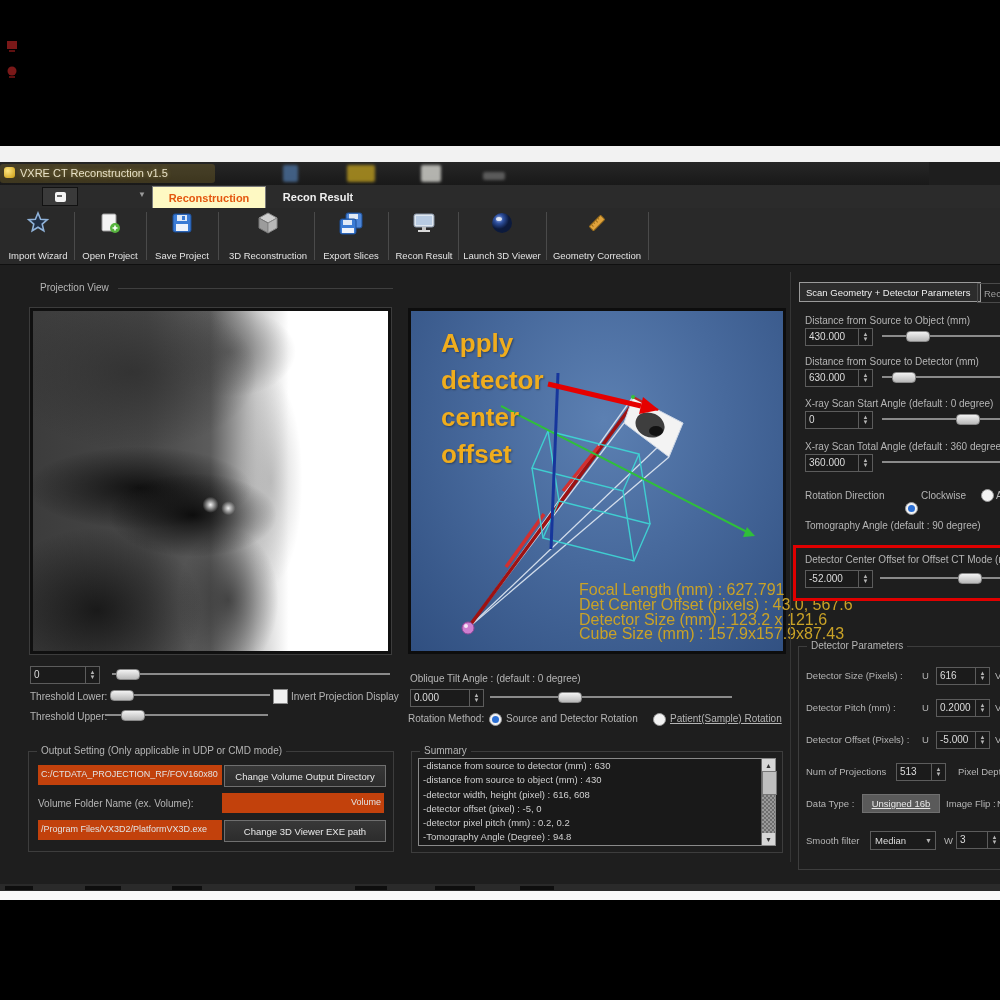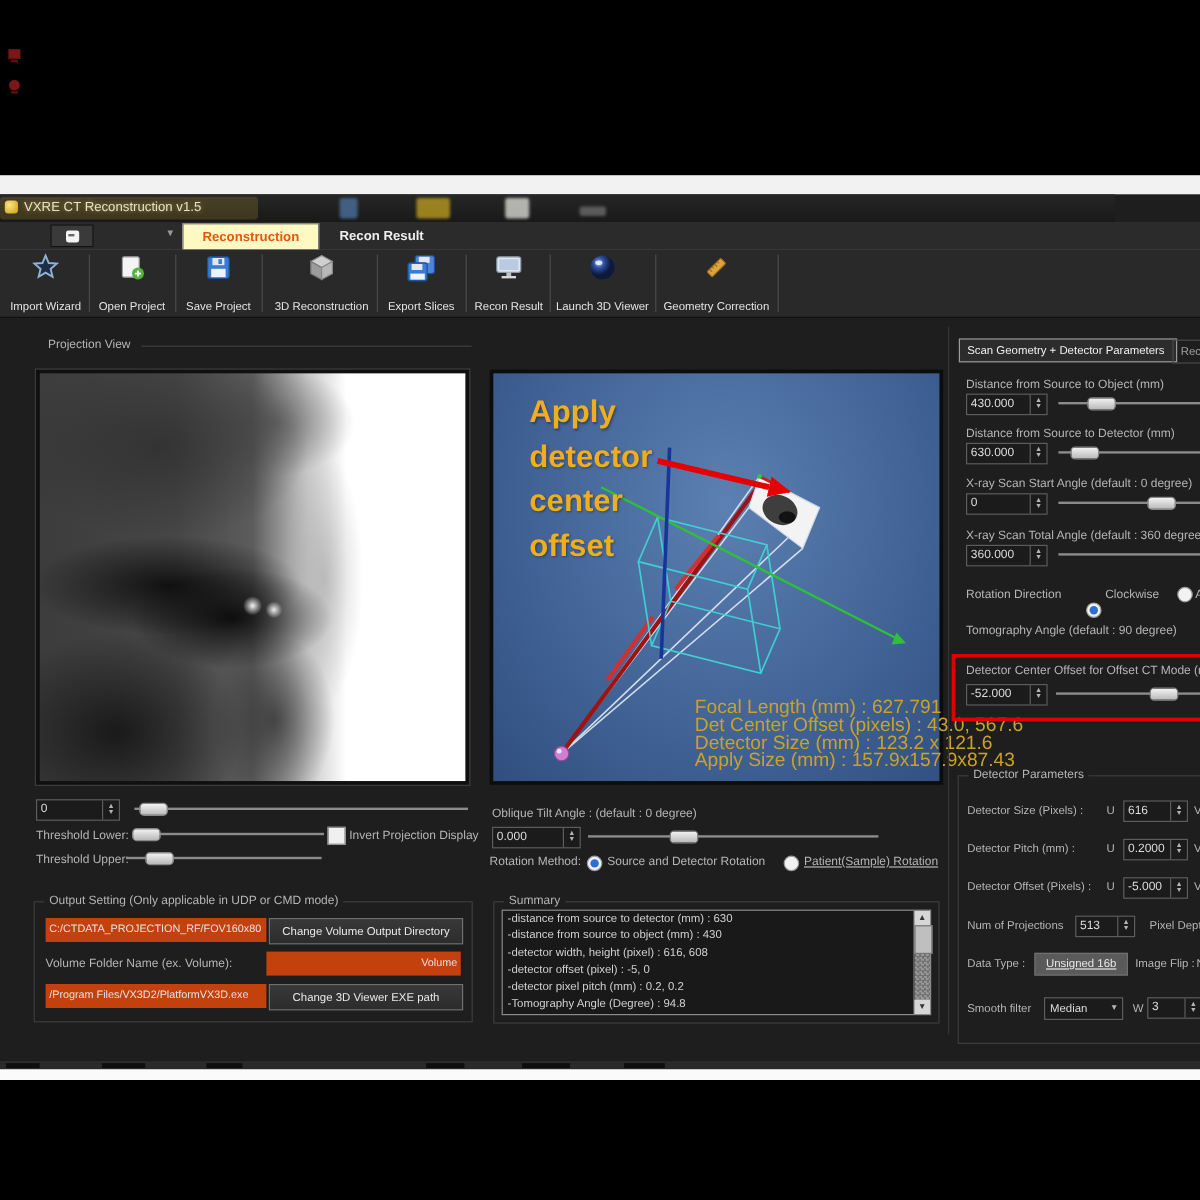--- a/index.html
+++ b/index.html
@@ -284,21 +284,21 @@
       <div class="abs" style="top:14px;left:30px;">
         <div class="ann-line">Apply</div>
         <div class="ann-line">detector</div>
         <div class="ann-line">center</div>
         <div class="ann-line">offset</div>
       </div>
       <div class="abs" style="top:272px;left:168px;">
         <div class="stat-line">Focal Length (mm) : 627.791</div>
         <div class="stat-line">Det Center Offset (pixels) : 43.0, 567.6</div>
         <div class="stat-line">Detector Size (mm) : 123.2 x 121.6</div>
-        <div class="stat-line">Apply Size (mm) : 157.9x157.9x87.43</div>
+        <div class="stat-line">Cube Size (mm) : 157.9x157.9x87.43</div>
       </div>
     </div>
 
     <div class="abs lbl" style="top:511px;left:410px;">Oblique Tilt Angle : (default : 0 degree)</div>
     <div class="abs sp" style="top:527px;left:410px;width:72px;">
       <div class="v">0.000</div>
       <div class="a">
           <span>▲</span>
           <span>▼</span>
         </div>

